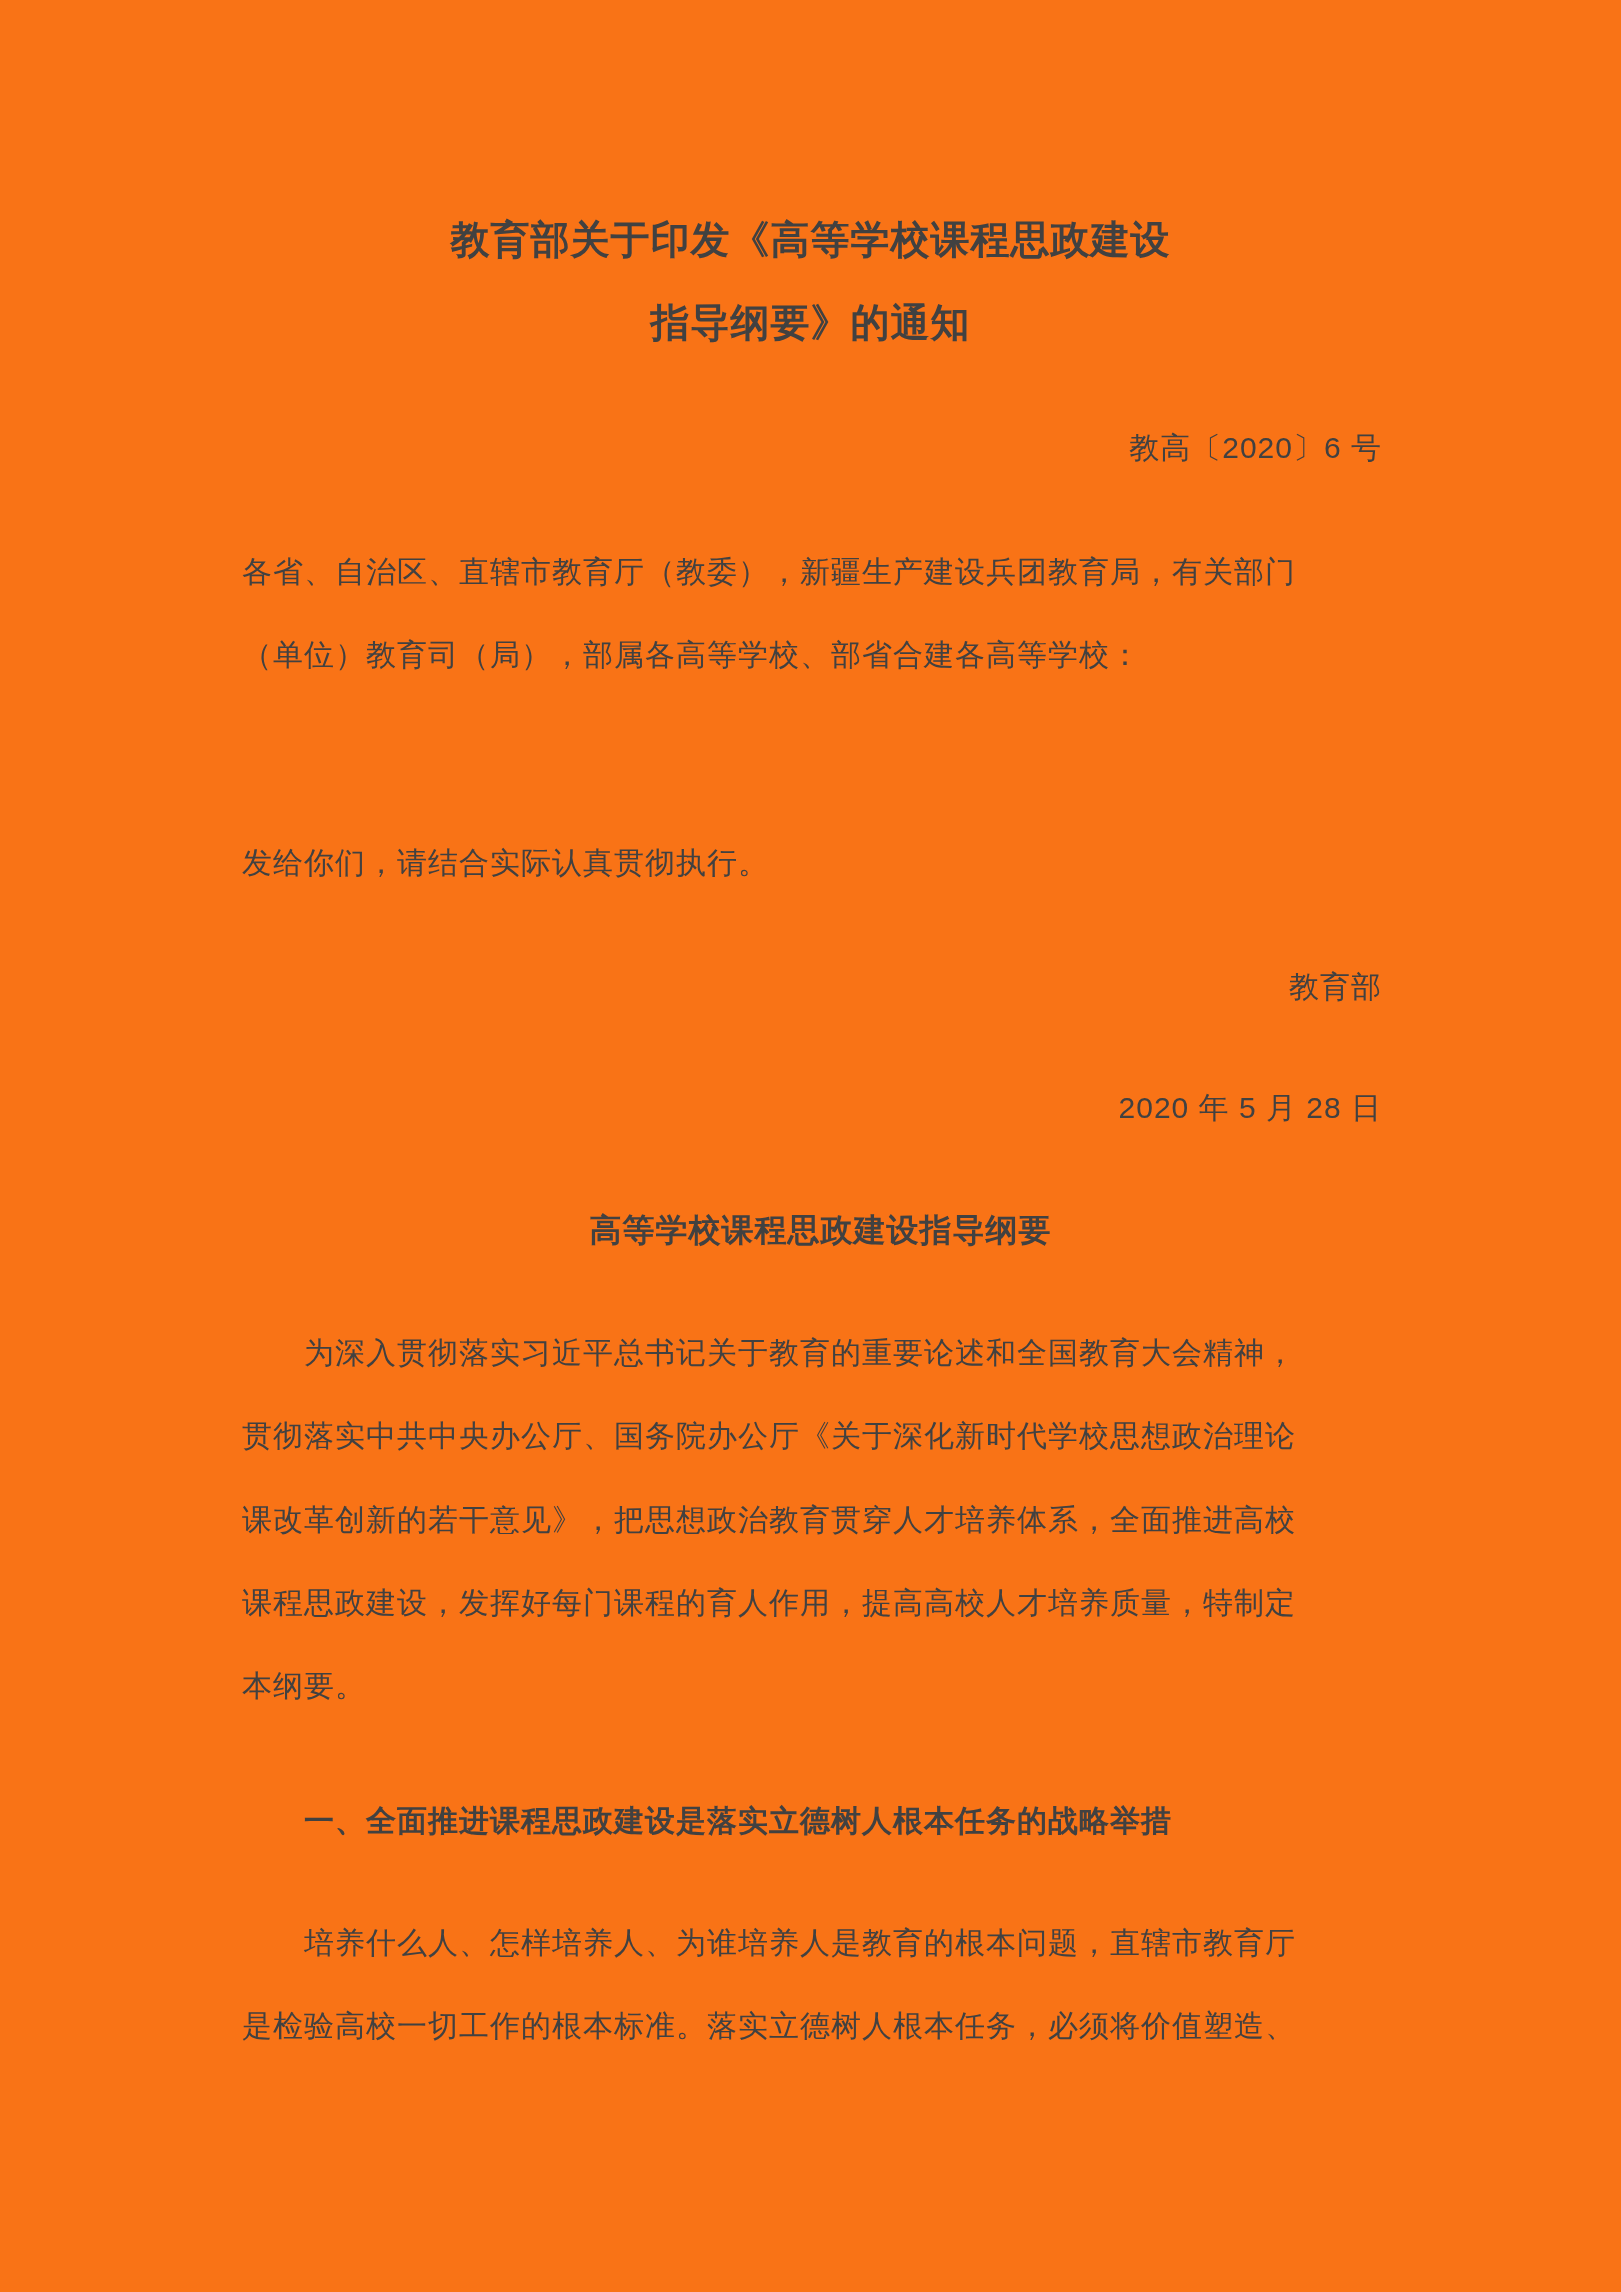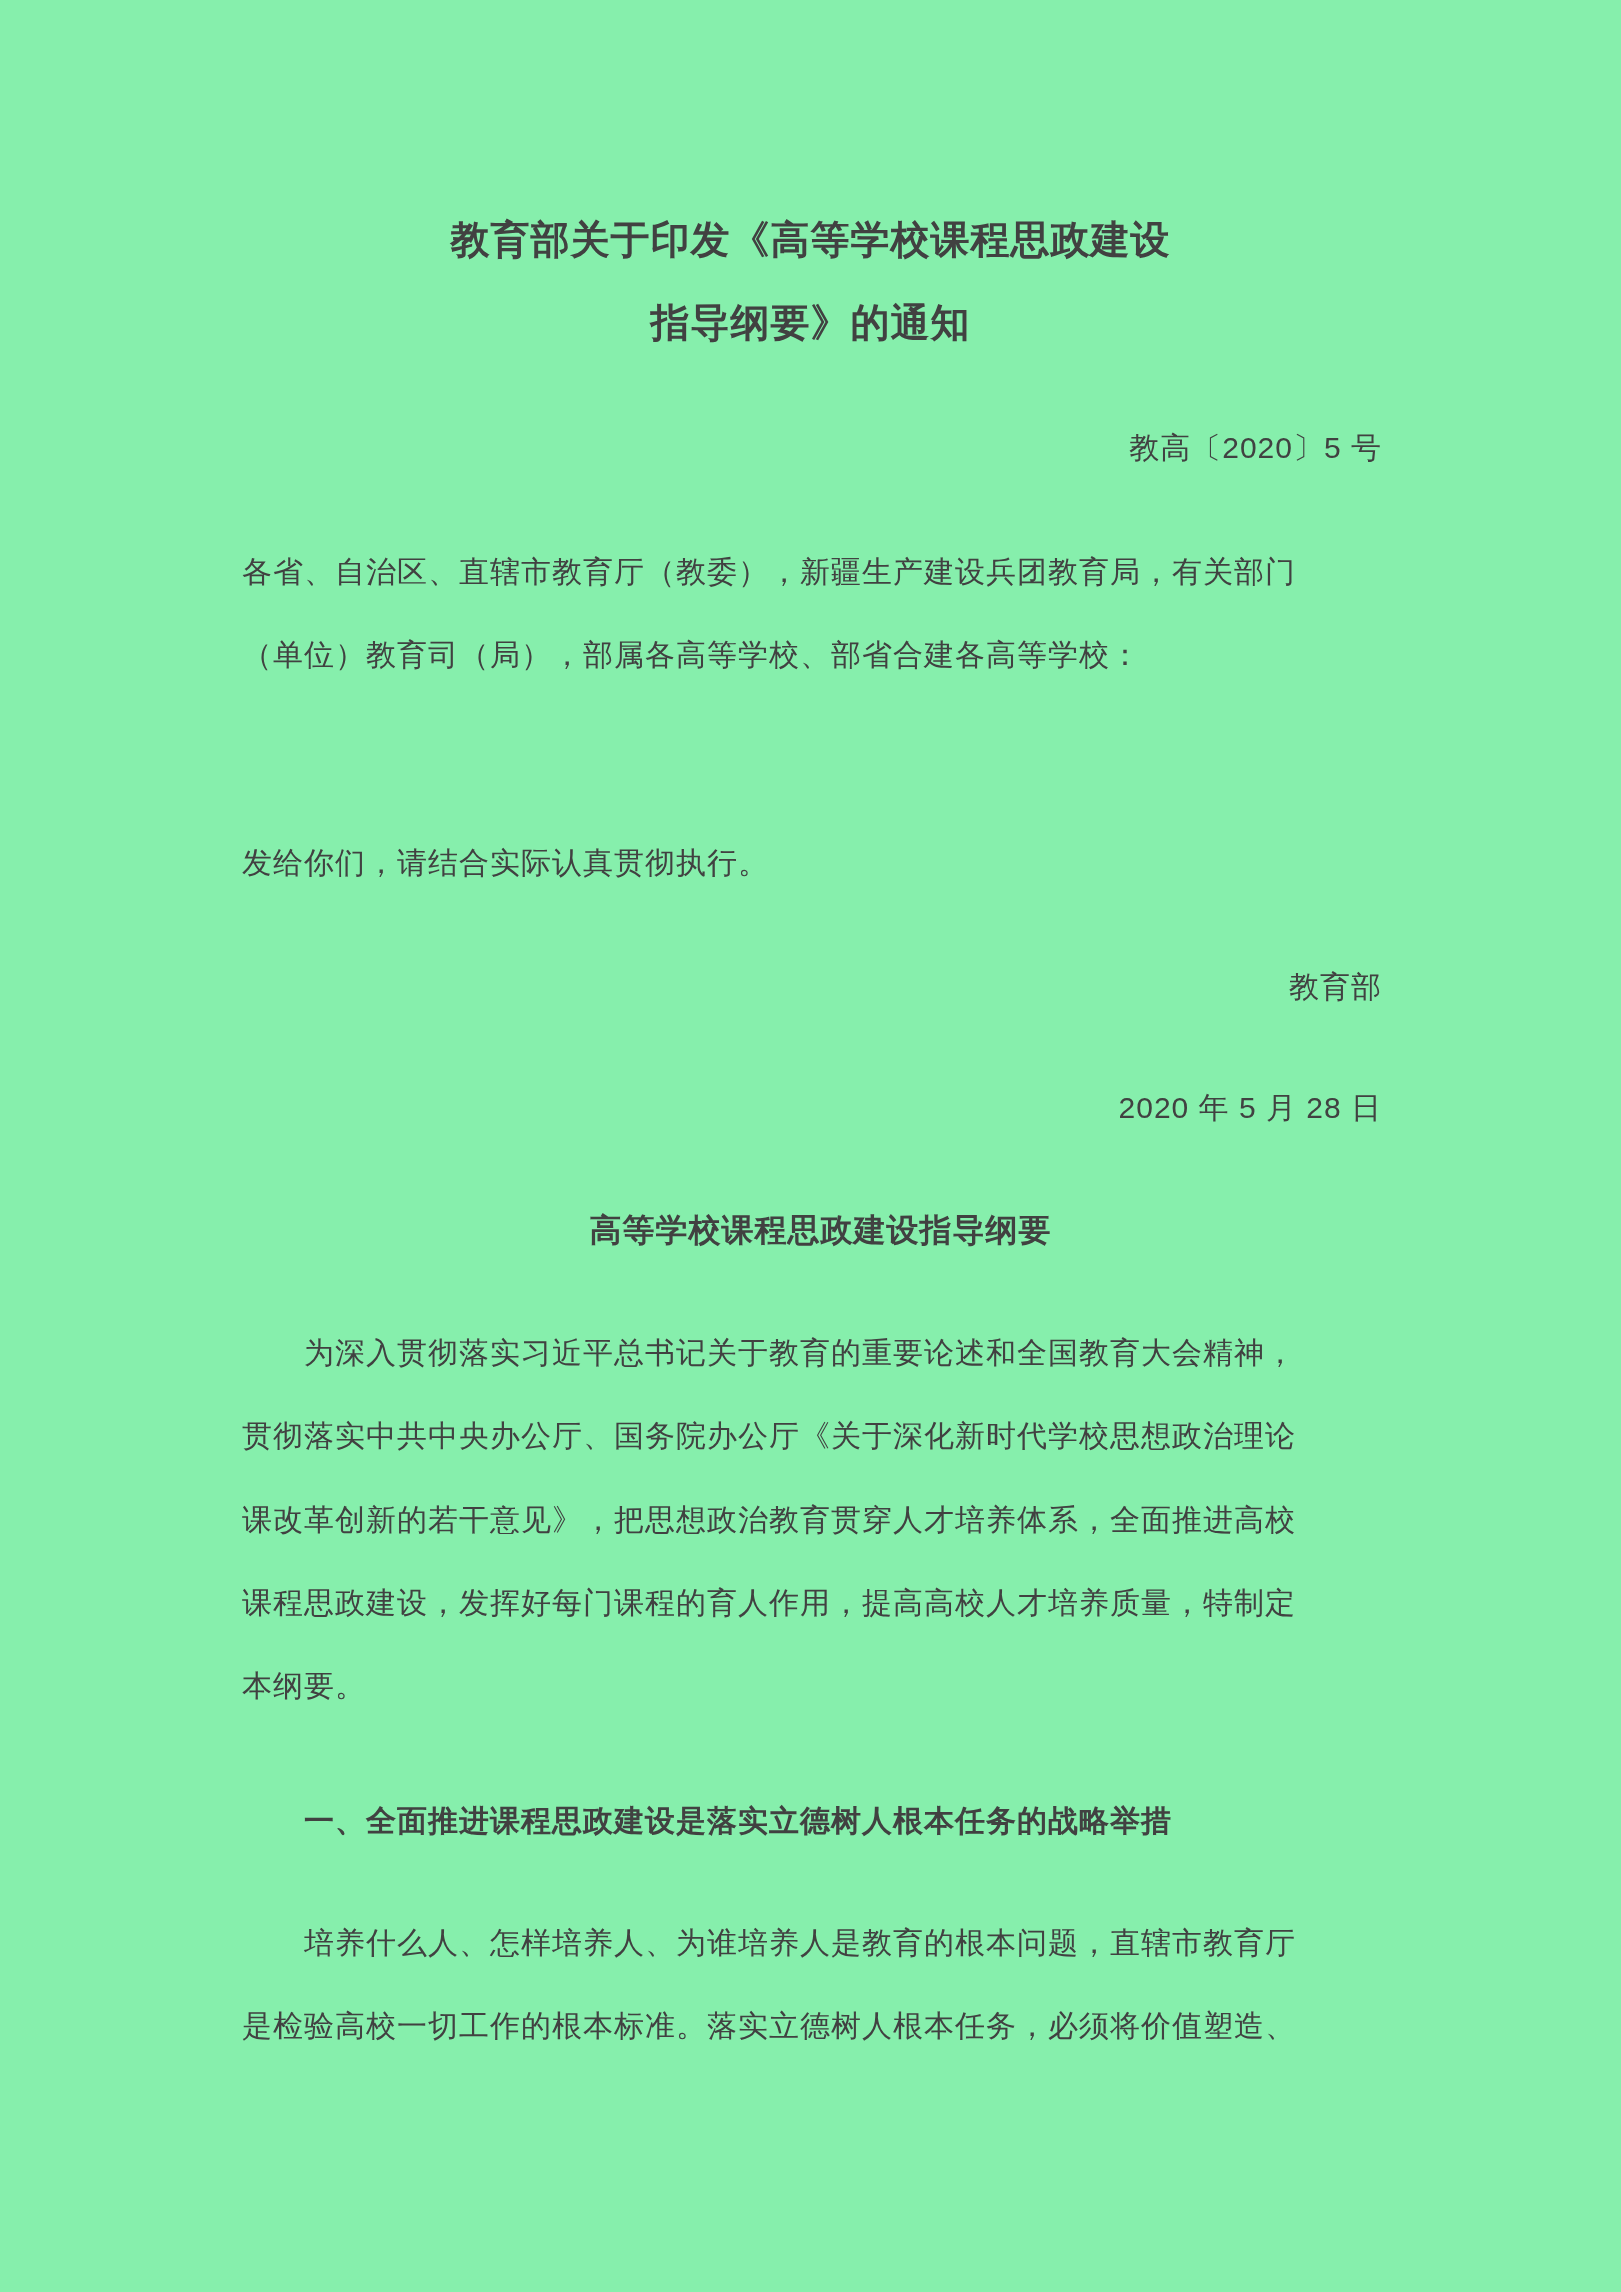--- a/index.html
+++ b/index.html
@@ -4,21 +4,21 @@
 <style>
   html, body {
     margin: 0;
     padding: 0;
     background: #ffffff;
   }
   .page {
     position: relative;
     width: 1621px;
     height: 2293px;
-    background: #86efac;
+    background: #f97316;
     overflow: hidden;
     font-family: "Liberation Sans", sans-serif;
   }
   .txt {
     position: absolute;
     left: 242px;
     color: #414141;
     font-size: 30px;
     line-height: 1.25;
     letter-spacing: 1px;
@@ -40,21 +40,21 @@
   .indent { padding-left: 62px; }
 </style>
 </head>
 <body>
 
 <div class="page">
 
   <div class="txt center bold title" style="top:216px">教育部关于印发《高等学校课程思政建设</div>
   <div class="txt center bold title" style="top:299px">指导纲要》的通知</div>
 
-  <div class="txt right" style="top:429px">教高〔2020〕5 号</div>
+  <div class="txt right" style="top:429px">教高〔2020〕6 号</div>
 
   <div class="txt" style="top:553px">各省、自治区、直辖市教育厅（教委），新疆生产建设兵团教育局，有关部门</div>
   <div class="txt" style="top:636px">（单位）教育司（局），部属各高等学校、部省合建各高等学校：</div>
 
   <div class="txt" style="top:844px">发给你们，请结合实际认真贯彻执行。</div>
 
   <div class="txt right" style="top:968px">教育部</div>
   <div class="txt right" style="top:1089px">2020 年 5 月 28 日</div>
 
   <div class="txt center bold subtitle" style="top:1210px">高等学校课程思政建设指导纲要</div>

